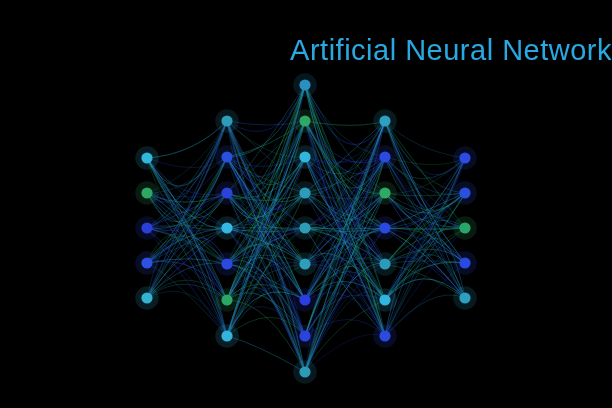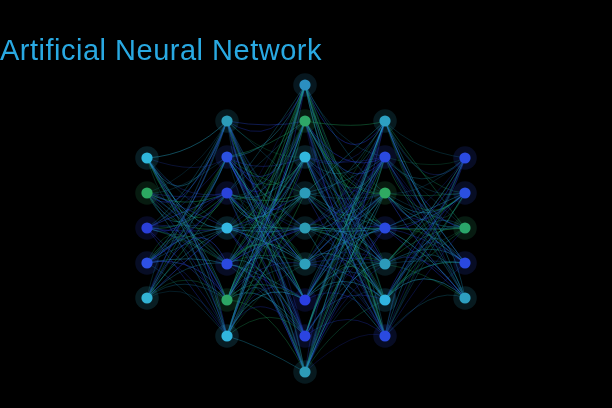--- a/index.html
+++ b/index.html
@@ -13,21 +13,21 @@
     height: 408px;
     background: #000000;
     overflow: hidden;
     font-family: "Liberation Sans", sans-serif;
   }
   .title {
     position: absolute;
     top: 34px;
     left: 0;
     width: 100%;
-    text-align: left;
+    text-align: right;
     font-size: 29px;
     font-weight: 400;
     letter-spacing: 0.5px;
     color: #29a9e2;
     user-select: none;
   }
   svg.net {
     position: absolute;
     top: 0;
     left: 0;

